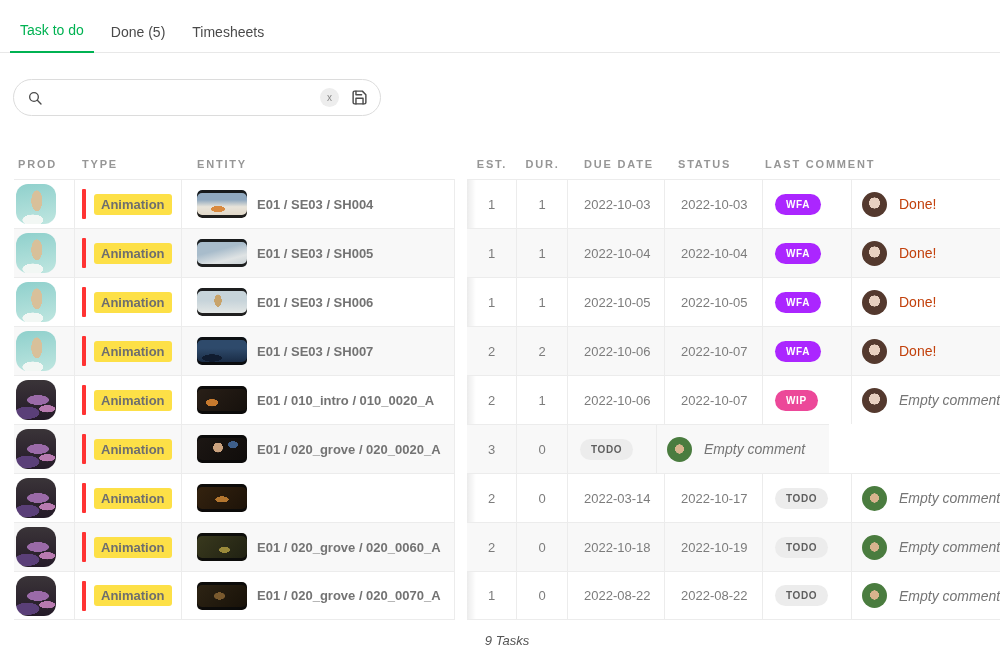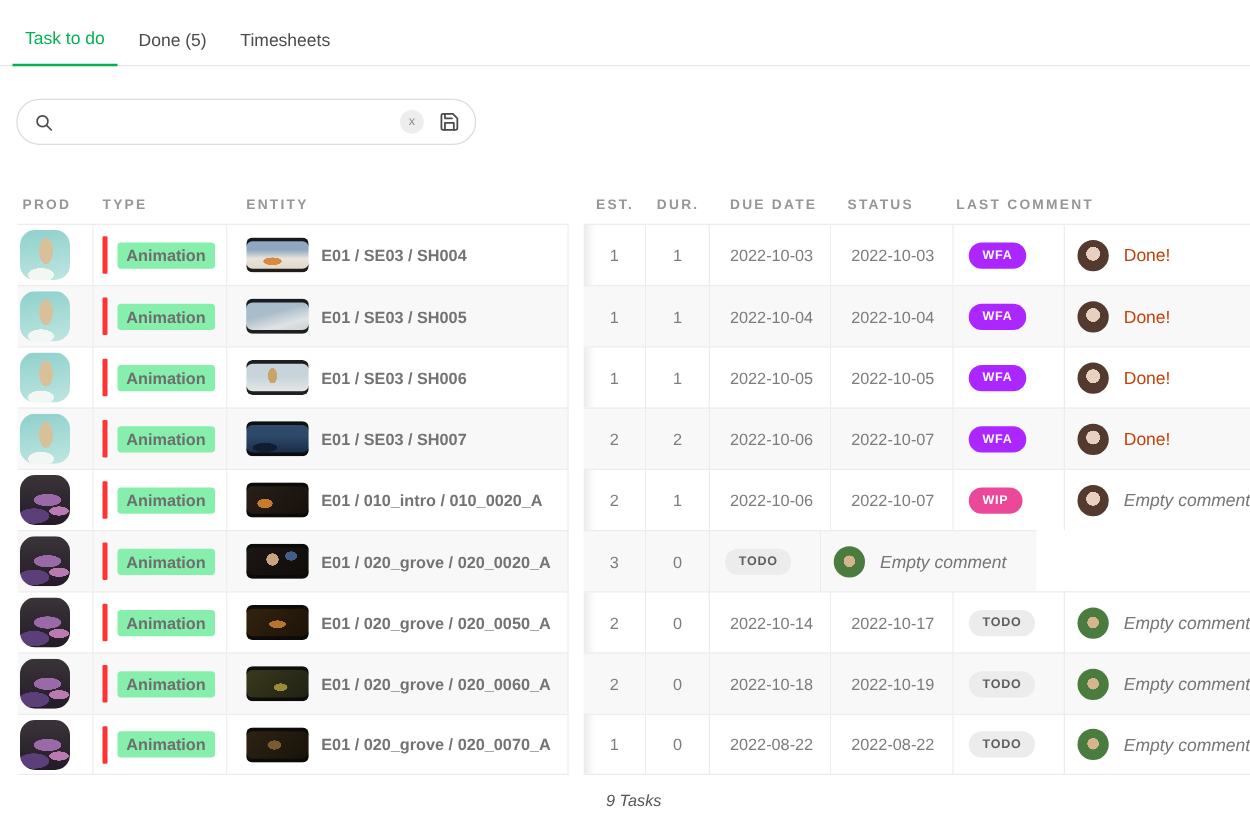--- a/index.html
+++ b/index.html
@@ -61,21 +61,21 @@
     linear-gradient(170deg,#8fd0cc,#bfe6e0); }
   .thumb-ep2-dragon { background:
     radial-gradient(ellipse 18px 8px at 55% 50%, #9a6aa8 60%, rgba(154,106,168,0) 62%),
     radial-gradient(ellipse 20px 10px at 28% 82%, #5a3f78 60%, rgba(90,63,120,0) 62%),
     radial-gradient(ellipse 13px 6px at 78% 72%, #b87ab0 60%, rgba(184,122,176,0) 62%),
     linear-gradient(180deg,#3a3438,#241a28); }
 
   
   .type-bar { width:4px; height:30px; border-radius:1px; margin-right:8px; flex:none; }
   .type-label { font-size:13px; font-weight:bold; color:#6e6e6e;
-    background:#86efac; padding:3px 7px; border-radius:3px; }
+    background:#fde047; padding:3px 7px; border-radius:3px; }
 
   
   .shot-thumb { width:50px; height:28px; border-radius:5px; flex:none;
     margin-right:10px;
     box-shadow:inset 0 3px 0 rgba(10,10,10,0.9), inset 0 -3px 0 rgba(10,10,10,0.9); }
   .entity-name { font-size:13px; font-weight:bold; color:#737373; white-space:nowrap; }
   .thumb-snow-field { background:
     radial-gradient(ellipse 12px 5px at 42% 68%, #d98a3f 60%, rgba(217,138,63,0) 62%),
     linear-gradient(180deg,#8fa8bf 0 35%, #e8e4da 60%, #dfd4c2); }
   .thumb-snow-valley { background:
@@ -314,26 +314,25 @@
       <div class="trow">
     <div class="cell c-prod vline">
       <div class="prod-thumb thumb-ep2-dragon"></div>
     </div>
     <div class="cell c-type vline">
       <span class="type-bar" style="background: rgb(255, 51, 51);"></span>
       <span class="type-label">Animation</span>
     </div>
     <div class="cell c-entity vline">
       <div class="shot-thumb thumb-grove-meeting"></div>
-      <span class="entity-name">E01 / 020_grove / 020_0050_A</span>
     </div>
     <div class="cell c-gap"></div>
     <div class="cell c-est vline shadow-left num">2</div>
     <div class="cell c-dur vline num">0</div>
-    <div class="cell c-start vline date">2022-10-14</div>
+    <div class="cell c-start vline date">2022-03-14</div>
     <div class="cell c-due vline date">2022-10-17</div>
     <div class="cell c-status vline">
       <span class="status-pill" style="background: rgb(236, 236, 236); color: rgb(94, 94, 94);">TODO</span>
     </div>
     <div class="cell c-comment">
       <span class="avatar avatar-green-man"></span>
       <span class="comment-text italic">Empty comment</span>
     </div>
   </div>
       <div class="trow shaded">

